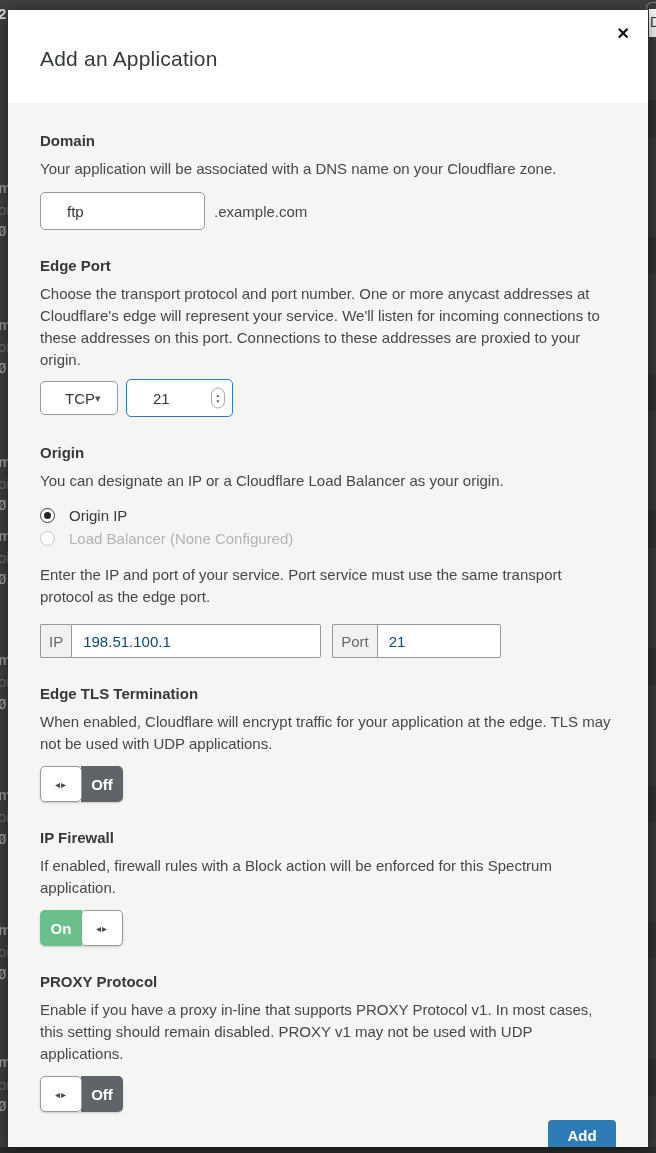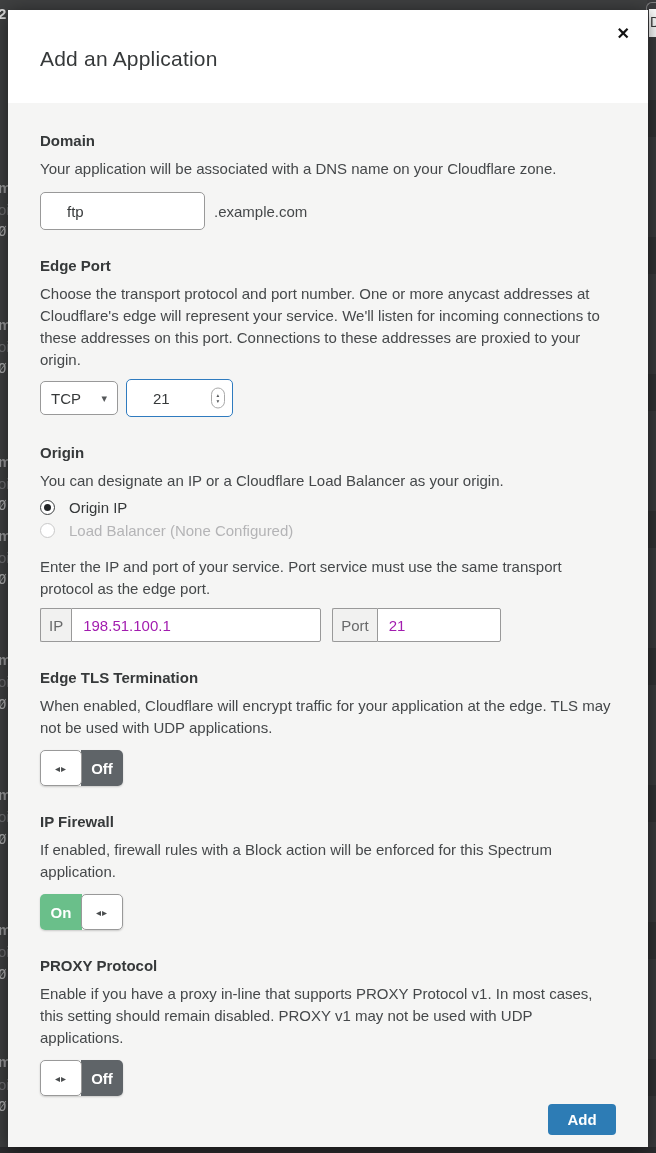--- a/index.html
+++ b/index.html
@@ -49,52 +49,52 @@
   .text-input {
     height:38px; background:#fff; border:1px solid #999; border-radius:5px;
     font-family:inherit; font-size:15px; color:#36393a; padding:0 26px; outline:none;
   }
   .domain-input { width:165px; }
   .suffix { margin-left:9px; font-size:15px; color:#45484a; }
 
   .ep-row { margin-top:8px; }
   .select {
     width:78px; height:34px; background:#fff; border:1px solid #999; border-radius:5px;
-    display:flex; align-items:center; justify-content:space-between; padding:0 10px;
+    display:flex; align-items:center; justify-content:space-between; padding:0 24px;
     font-size:15px; color:#36393a; cursor:pointer;
   }
   .caret { font-size:11px; color:#55585a; }
   .port-wrap { position:relative; margin-left:8px; }
   .port-input { width:107px; border:1.5px solid var(--focus_blue,#2f7bbf); padding-right:28px; }
   .spinner {
     position:absolute; right:8px; top:50%; transform:translateY(-50%);
     width:14px; height:21px; border:1px solid #a9a9a9; border-radius:8px;
     display:flex; flex-direction:column; align-items:center; justify-content:center;
     color:#55585a; cursor:pointer; background:#fff;
   }
   .spinner span { font-size:6px; line-height:6px; }
 
-  .radios { margin-top:4px; }
+  .radios { margin-top:12px; }
   .radio-row { display:flex; align-items:center; height:23px; font-size:15px; color:#36393a; cursor:pointer; }
   .radio-circle { width:15px; height:15px; border-radius:50%; border:1px solid #3c3f41;
     background:#fff; margin-right:14px; position:relative; flex:none; }
   .radio-circle.checked::after { content:""; position:absolute; left:3px; top:3px;
     width:7px; height:7px; border-radius:50%; background:#232527; }
   .radio-row.disabled { cursor:default; }
   .radio-row.disabled .radio-circle { border-color:#c9c9c9; }
   .radio-row.disabled .radio-label { color:#b4b4b6; }
   .desc2 { margin-top:14px; }
 
-  .ipport-row { margin-top:8px; }
+  .ipport-row { margin-top:16px; }
   .input-group { display:flex; height:34px; }
   .addon { background:#f1f1f0; border:1px solid #999; border-right:none;
     display:flex; align-items:center; padding:0 8px; font-size:15px; color:#68696a;
     border-radius:2px 0 0 2px; }
   .group-input { height:34px; background:#fff; border:1px solid #999; border-radius:0 2px 2px 0;
-    font-family:inherit; font-size:15px; color:#a21caf; padding:0 11px; outline:none; }
+    font-family:inherit; font-size:15px; color:#0c4a6e; padding:0 11px; outline:none; }
   .ip-input { width:250px; }
   .port2-input { width:124px; }
   .group-gap { width:11px; flex:none; }
 
   .toggle { display:inline-flex; height:36px; margin-top:11px; border-radius:5px;
     box-shadow:0 1px 2px rgba(0,0,0,.18); cursor:pointer; }
   .seg { width:42px; height:36px; display:flex; align-items:center; justify-content:center; }
   .seg.knob { background:#fff; border:1px solid #999; border-radius:5px;
     color:#4a4d4f; font-size:10px; letter-spacing:1px; position:relative; z-index:2; }
   .seg.state { color:#fff; font-size:15px;font-weight:bold; }

